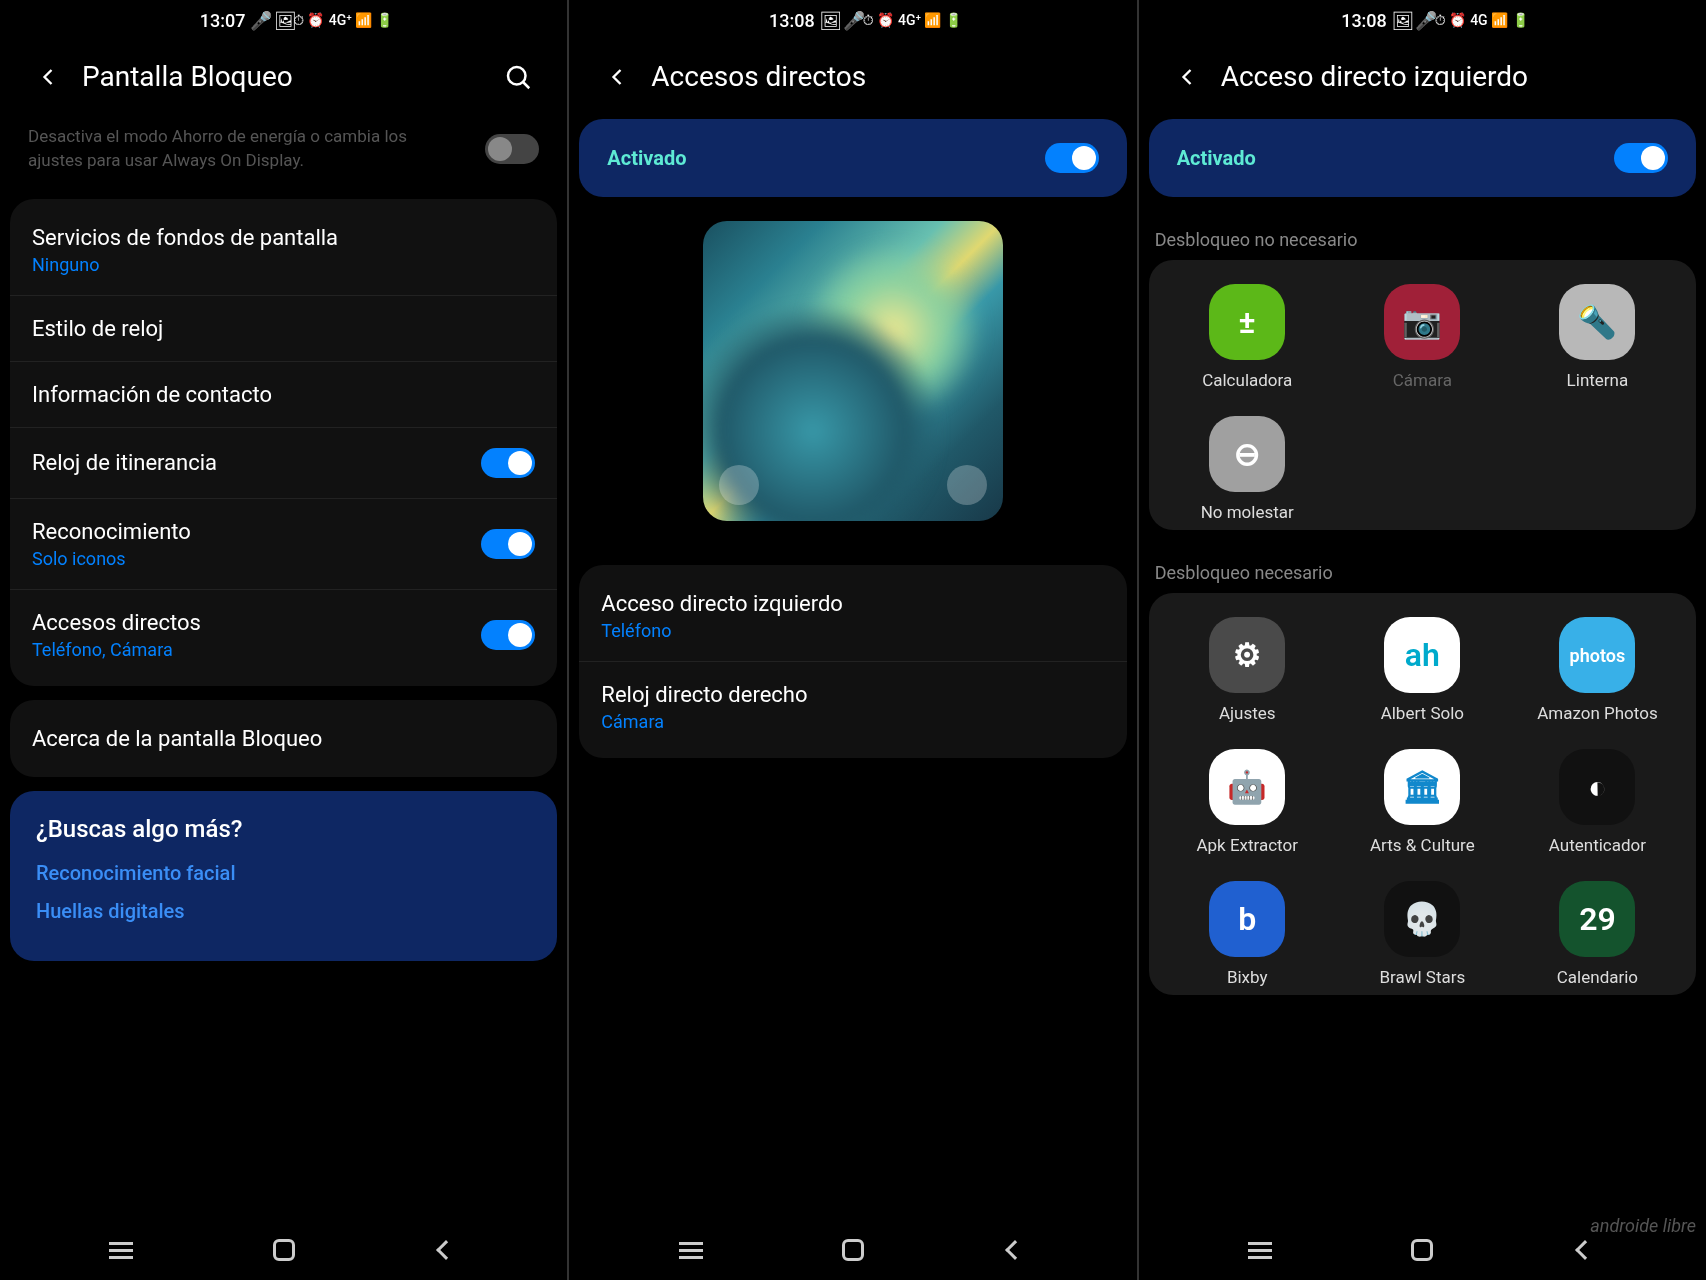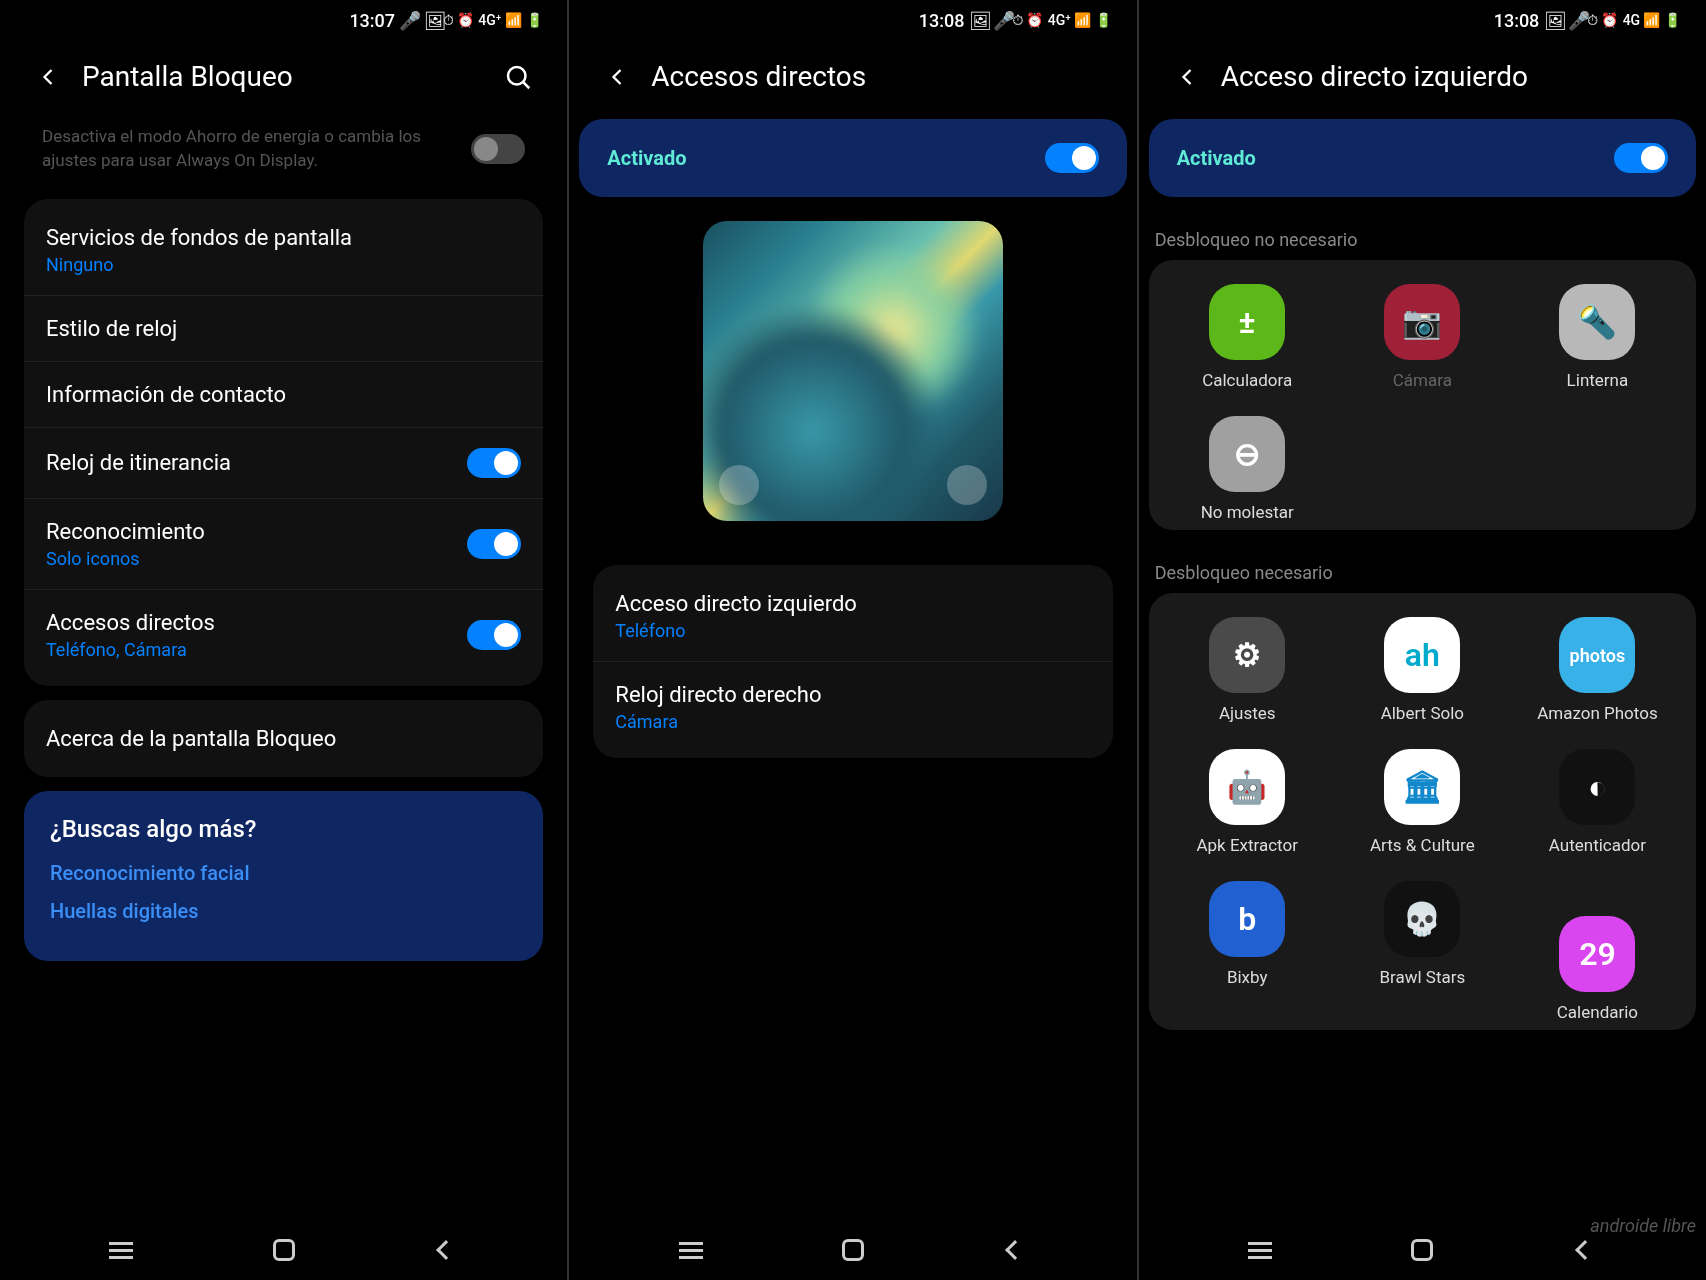--- a/index.html
+++ b/index.html
@@ -1,27 +1,27 @@
 <!DOCTYPE html>
 <html><head>
 <meta charset="utf-8">
 <style>
 * { margin: 0; padding: 0; box-sizing: border-box; font-family: -apple-system, BlinkMacSystemFont, 'Segoe UI', Roboto, sans-serif; }
 body { background: #333; display: flex; gap: 2px; width: 1706px; height: 1280px; }
 .phone { width: 568px; height: 1280px; background: #000; display: flex; flex-direction: column; position: relative; }
-.status-bar { height: 40px; display: flex; align-items: center; justify-content: flex-end; padding: 0 24px; color: #fff; font-size: 18px; font-weight: 500; margin-left: 26px; }
+.status-bar { height: 40px; display: flex; align-items: center; justify-content: center; padding: 0 24px; color: #fff; font-size: 18px; font-weight: 500; margin-left: 26px; }
 .status-left { display: flex; align-items: center; gap: 8px; }
 .status-right { display: flex; align-items: center; gap: 6px; font-size: 14px; }
 .status-icon { width: 16px; height: 16px; display: inline-flex; align-items: center; justify-content: center; }
 .header { display: flex; align-items: center; padding: 20px 34px; gap: 20px; }
 .back-icon { width: 28px; height: 28px; color: #fff; }
 .back-icon svg { width: 100%; height: 100%; }
 .header-title { color: #fff; font-size: 28px; font-weight: 400; flex: 1; }
 .search-icon { width: 30px; height: 30px; color: #fff; }
-.content { flex: 1; overflow: hidden; padding: 0 24px; }
+.content { flex: 1; overflow: hidden; padding: 0 10px; }
 .disabled-item { color: #555; padding: 12px 18px; font-size: 17px; line-height: 1.4; display: flex; align-items: center; justify-content: space-between; }
 .toggle { width: 54px; height: 30px; border-radius: 15px; position: relative; flex-shrink: 0; }
 .toggle-off { background: #444; }
 .toggle-on { background: #0381fe; }
 .toggle::after { content: ''; position: absolute; width: 24px; height: 24px; background: #fff; border-radius: 50%; top: 3px; }
 .toggle-off::after { left: 3px; background: #888; }
 .toggle-on::after { right: 3px; }
 .section { background: #111; border-radius: 24px; margin: 14px 0; padding: 6px 0; }
 .item { padding: 20px 22px; border-bottom: 1px solid #222; display: flex; align-items: center; justify-content: space-between; }
 .item:last-child { border-bottom: none; }
@@ -304,21 +304,21 @@
         </div>
         <div class="app">
           <div class="app-icon" style="background: rgb(32, 96, 208);">b</div>
           <div class="app-label">Bixby</div>
         </div>
         <div class="app">
           <div class="app-icon" style="background: rgb(17, 17, 17); color: rgb(255, 204, 0);">💀</div>
           <div class="app-label">Brawl Stars</div>
         </div>
         <div class="app">
-          <div class="app-icon" style="background: #d946ef; margin-top: 35px;">29</div>
+          <div class="app-icon" style="background: #14532d;">29</div>
           <div class="app-label">Calendario</div>
         </div>
       </div>
   </div>
 
   <div class="watermark">androide libre</div>
 
   <div class="nav-bar">
     <div class="nav-btn">
         <div class="lines">

